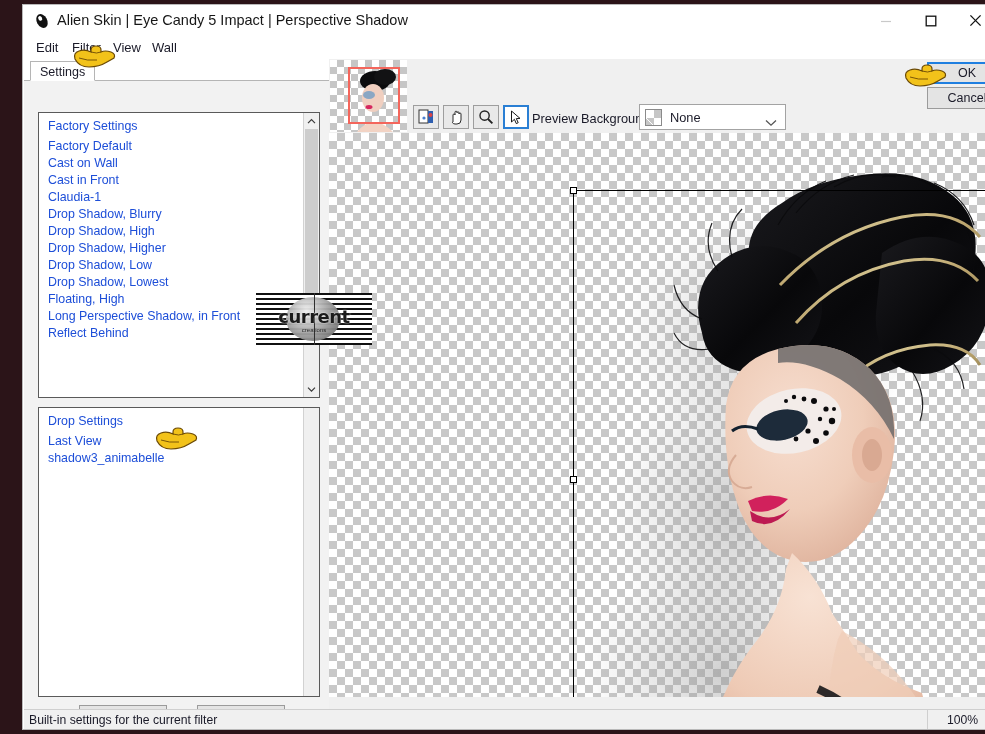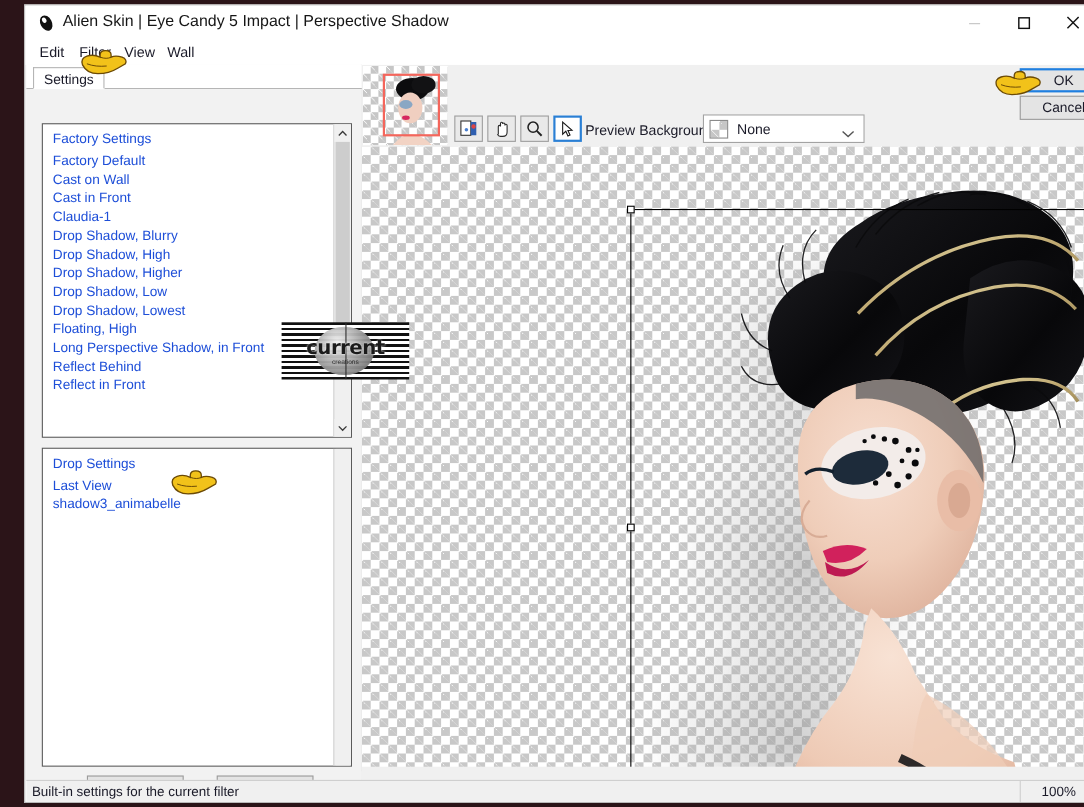--- a/index.html
+++ b/index.html
@@ -483,21 +483,20 @@
             <div class="li">Cast in Front</div>
             <div class="li">Claudia-1</div>
             <div class="li">Drop Shadow, Blurry</div>
             <div class="li">Drop Shadow, High</div>
             <div class="li">Drop Shadow, Higher</div>
             <div class="li">Drop Shadow, Low</div>
             <div class="li">Drop Shadow, Lowest</div>
             <div class="li">Floating, High</div>
             <div class="li">Long Perspective Shadow, in Front</div>
             <div class="li">Reflect Behind</div>
-            <div class="li">Reflect in Front</div>
           </div>
           <div class="vscroll">
             <div class="arrow up">
               <svg width="9" height="7" viewBox="0 0 9 7">
                   <polyline points="1,5.2 4.5,1.6 8,5.2" fill="none" stroke="#3a3a3a" stroke-width="1.2"></polyline>
                 </svg>
             </div>
             <div class="track-line" style="top:16px;bottom:16px;"></div>
             <div class="thumb" style="top:16px;height:206px;"></div>
             <div class="arrow down">

